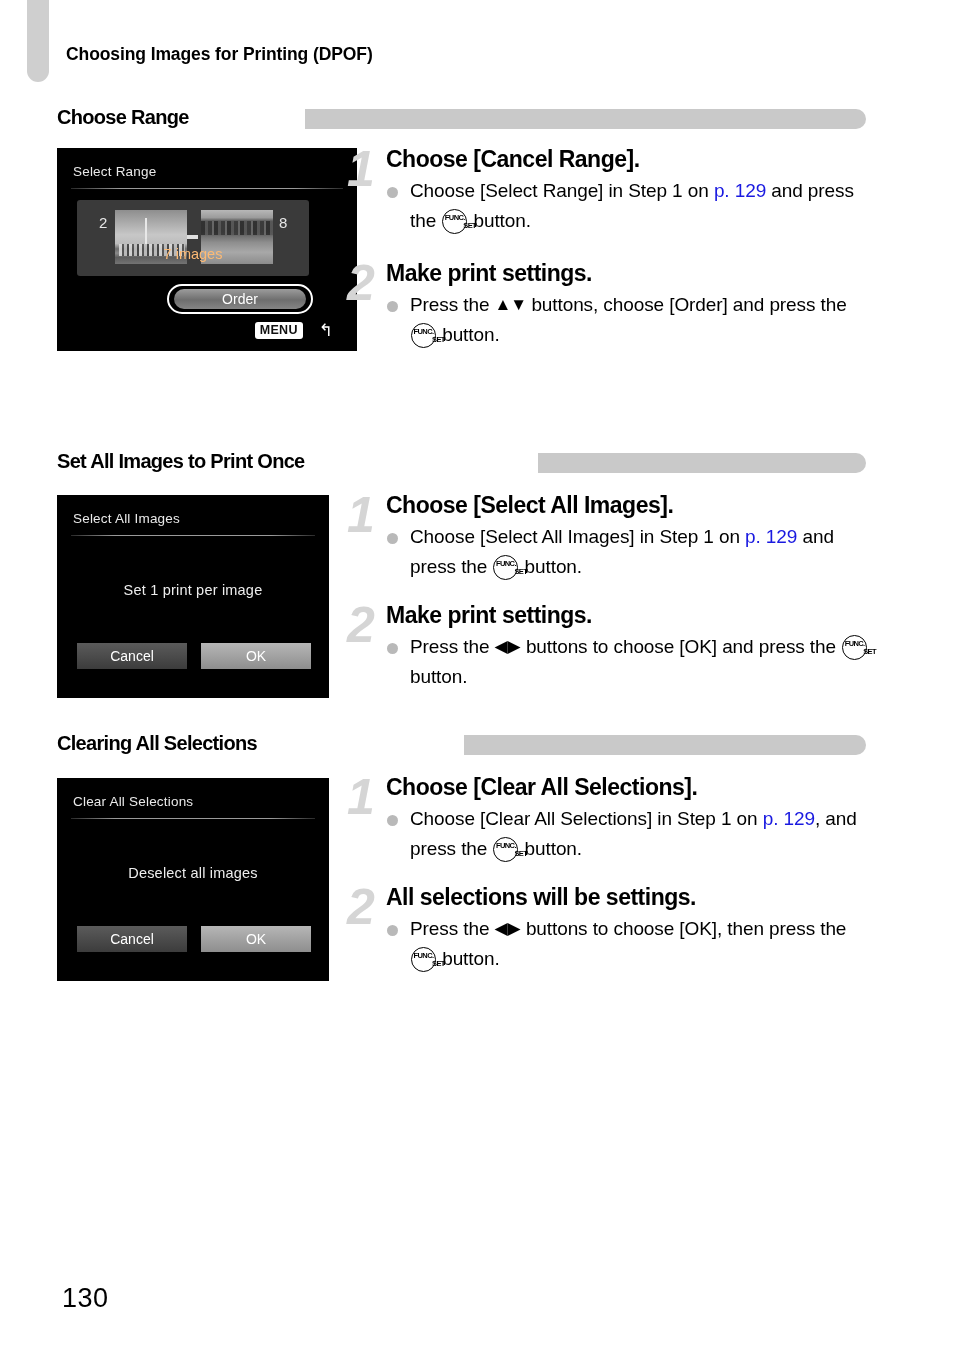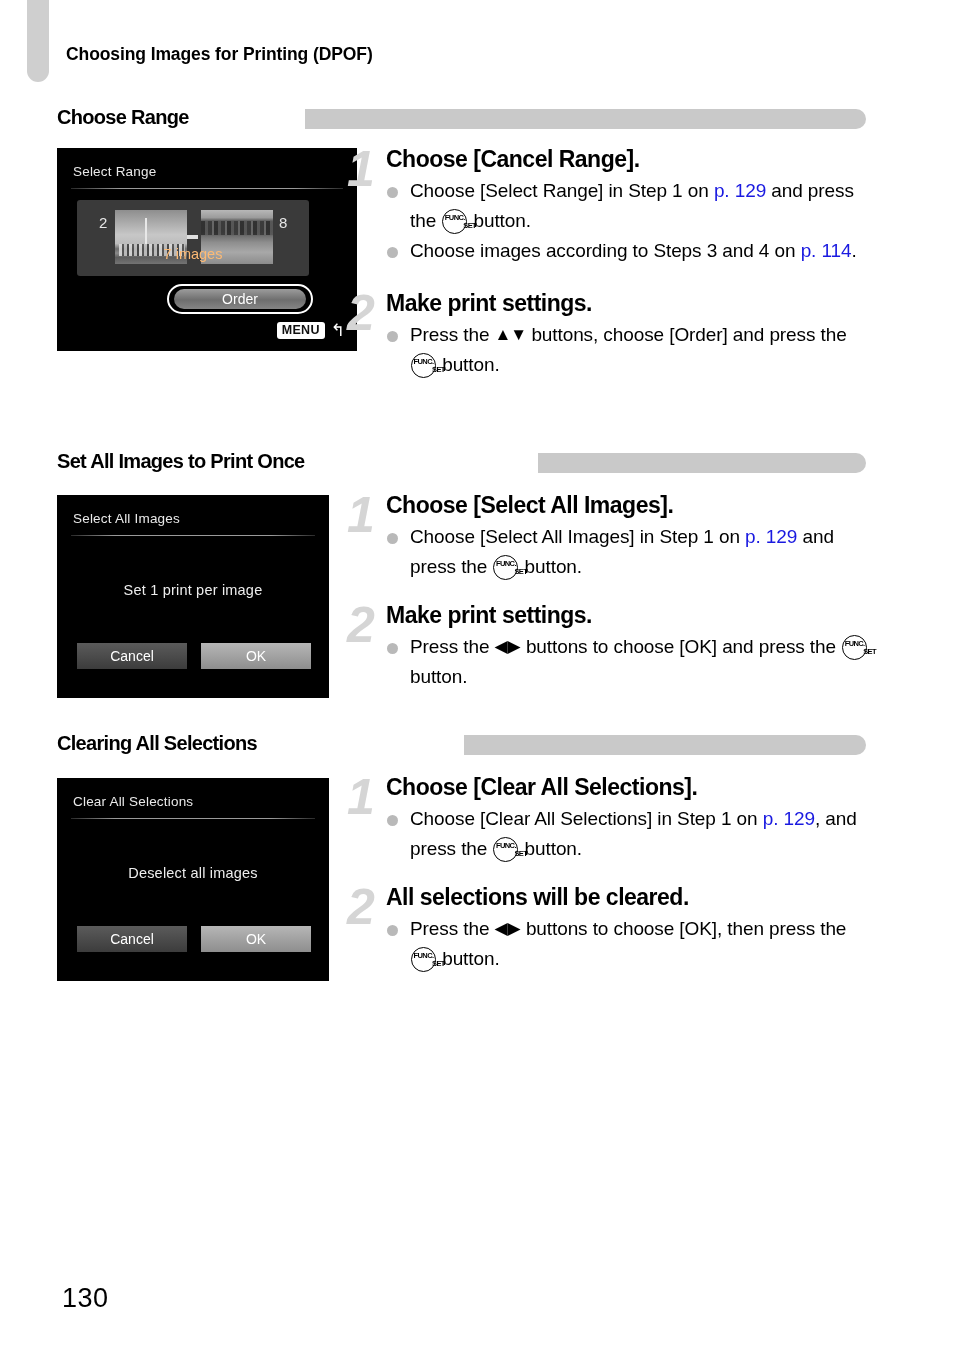--- a/index.html
+++ b/index.html
@@ -205,25 +205,25 @@
     border-radius: 10px;
     background: linear-gradient(to bottom, #9c9c9c, #6e6e6e 55%, #858585);
     color: #ffffff;
     font-size: 14px;
     display: flex;
     align-items: center;
     justify-content: center;
   }
   .menu-row {
     position: absolute;
-    right: 12px;
+    right: 24px;
     top: 174px;
     display: flex;
     align-items: center;
-    gap: 6px;
+    gap: 16px;
   }
   .menu-chip {
     background: #ffffff;
     color: #111;
     font-size: 12.5px;
     font-weight: bold;
     letter-spacing: 0.3px;
     padding: 1px 5px 2px;
     border-radius: 3px;
     line-height: 14px;
@@ -394,21 +394,20 @@
       <span class="menu-back">↰</span>
     </div>
   </div>
 
   <div class="steps" style="top:44px;">
     <div class="step">
       <div class="step-num">1</div>
       <h3 class="step-title">Choose [Cancel Range].</h3>
       <ul class="bullets">
           <li>Choose [Select Range] in Step 1 on <span class="pref">p. 129</span> and press the <span class="funcset"><i class="a">FUNC.</i><i class="b">SET</i></span> button.</li>
-          <li>Choose images according to Steps 3 and 4 on <span class="pref">p. 114</span>.</li>
         </ul>
     </div>
     <div class="step" style="margin-top:22px;">
       <div class="step-num">2</div>
       <h3 class="step-title">Make print settings.</h3>
       <ul class="bullets">
           <li>Press the <span class="updown">▲▼</span> buttons, choose [Order] and press the <span class="funcset"><i class="a">FUNC.</i><i class="b">SET</i></span> button.</li>
         </ul>
     </div>
   </div>
@@ -467,21 +466,21 @@
   <div class="steps" style="top:46px;">
     <div class="step">
       <div class="step-num">1</div>
       <h3 class="step-title">Choose [Clear All Selections].</h3>
       <ul class="bullets">
           <li>Choose [Clear All Selections] in Step 1 on <span class="pref">p. 129</span>, and press the <span class="funcset"><i class="a">FUNC.</i><i class="b">SET</i></span> button.</li>
         </ul>
     </div>
     <div class="step" style="margin-top:18px;">
       <div class="step-num">2</div>
-      <h3 class="step-title">All selections will be cleared.</h3>
+      <h3 class="step-title">All selections will be settings.</h3>
       <ul class="bullets">
           <li>Press the <span class="leftright">◀▶</span> buttons to choose [OK], then press the <span class="funcset"><i class="a">FUNC.</i><i class="b">SET</i></span> button.</li>
         </ul>
     </div>
   </div>
 </div>
 
 <div class="page-number">130</div>
 
 </body></html>

